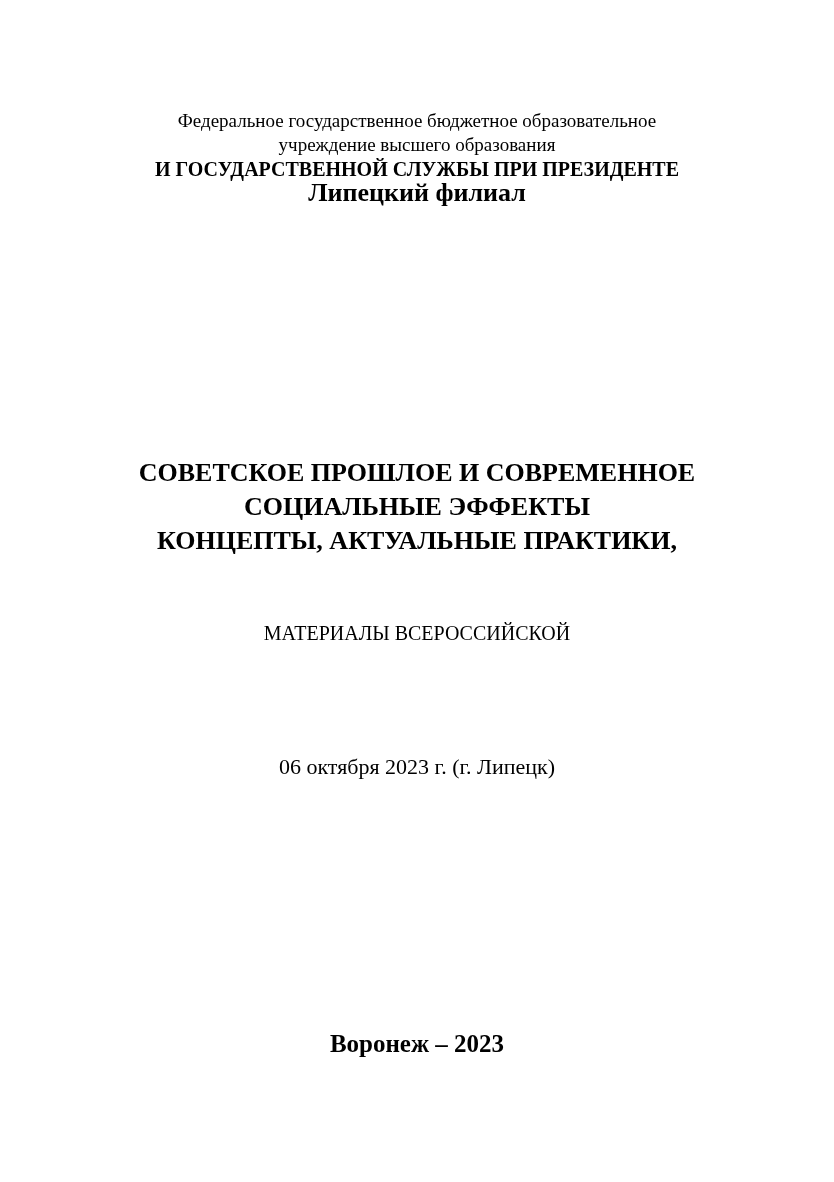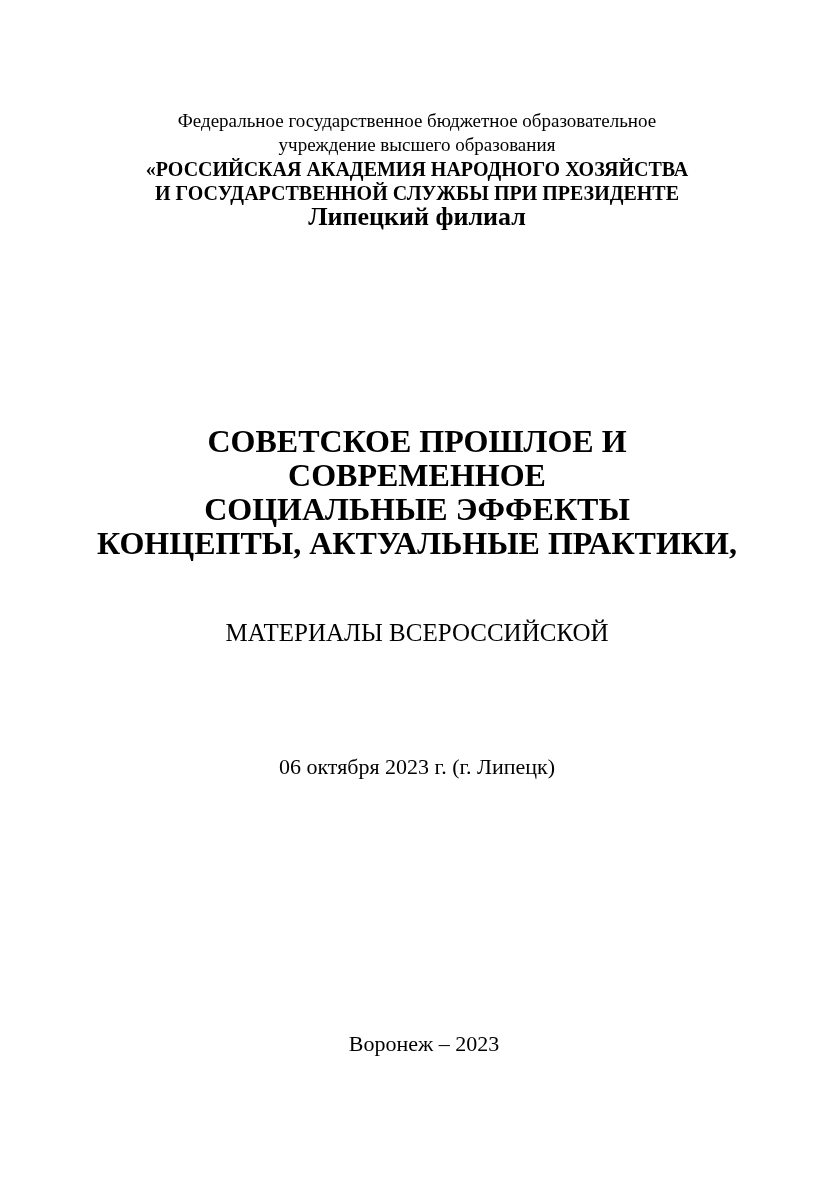--- a/index.html
+++ b/index.html
@@ -38,71 +38,70 @@
     font-weight: 700;
   }
   .institution-branch {
     font-size: 26px;
     line-height: 24px;
     font-weight: 700;
   }
 
   .title-block {
     position: absolute;
-    top: 424px;
+    top: 456px;
     left: 0;
     width: 100%;
-    font-size: 32px;
+    font-size: 26px;
     line-height: 34px;
     font-weight: 700;
     text-align: center;
   }
 
   .subtitle-block {
     position: absolute;
     top: 620px;
     left: 0;
     width: 100%;
-    font-size: 25px;
+    font-size: 20px;
     line-height: 26px;
     font-weight: 400;
   }
 
   .date-block {
     position: absolute;
     top: 753px;
     left: 0;
     width: 100%;
     font-size: 22px;
     line-height: 27px;
     font-weight: 400;
   }
 
   .imprint-block {
     position: absolute;
     top: 1030px;
-    left: 7px;
+    left: 0;
     width: 100%;
-    font-size: 22px;
+    font-size: 25px;
     line-height: 27px;
-    font-weight: 400;
+    font-weight: 700;
   }
 </style>
 </head>
 <body>
 
 <div class="page">
 
   <div class="institution-block">
     <div class="institution-preamble">
       <span class="line">Федеральное государственное бюджетное образовательное</span>
       <span class="line">учреждение высшего образования</span>
     </div>
     <div class="institution-name">
-      <span class="line">«РОССИЙСКАЯ АКАДЕМИЯ НАРОДНОГО ХОЗЯЙСТВА</span>
       <span class="line">И ГОСУДАРСТВЕННОЙ СЛУЖБЫ ПРИ ПРЕЗИДЕНТЕ</span>
     </div>
     <div class="institution-branch">Липецкий филиал</div>
   </div>
 
   <div class="title-block">
     <span class="line">СОВЕТСКОЕ ПРОШЛОЕ И СОВРЕМЕННОЕ</span>
     <span class="line">СОЦИАЛЬНЫЕ ЭФФЕКТЫ</span>
     <span class="line">КОНЦЕПТЫ, АКТУАЛЬНЫЕ ПРАКТИКИ,</span>
   </div>

